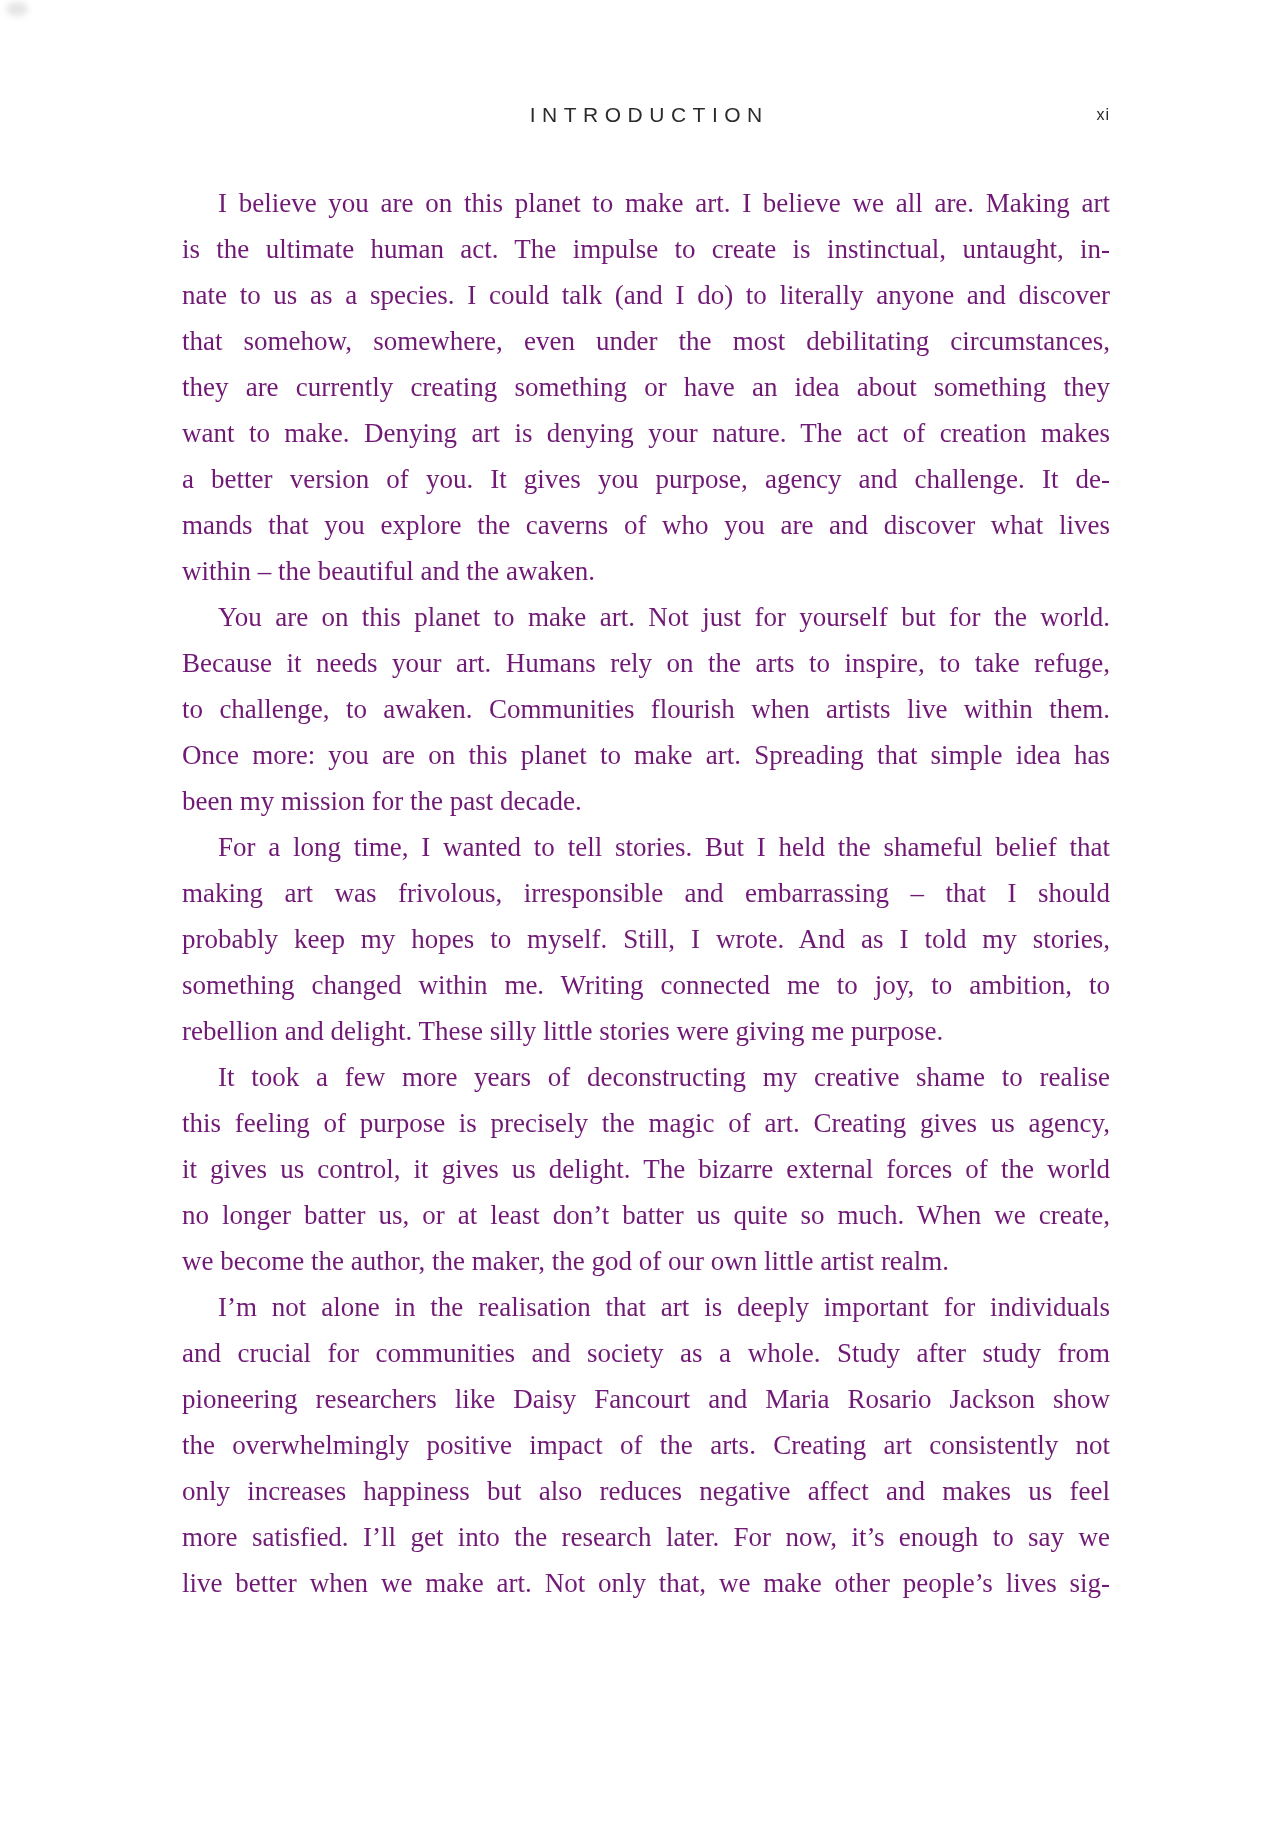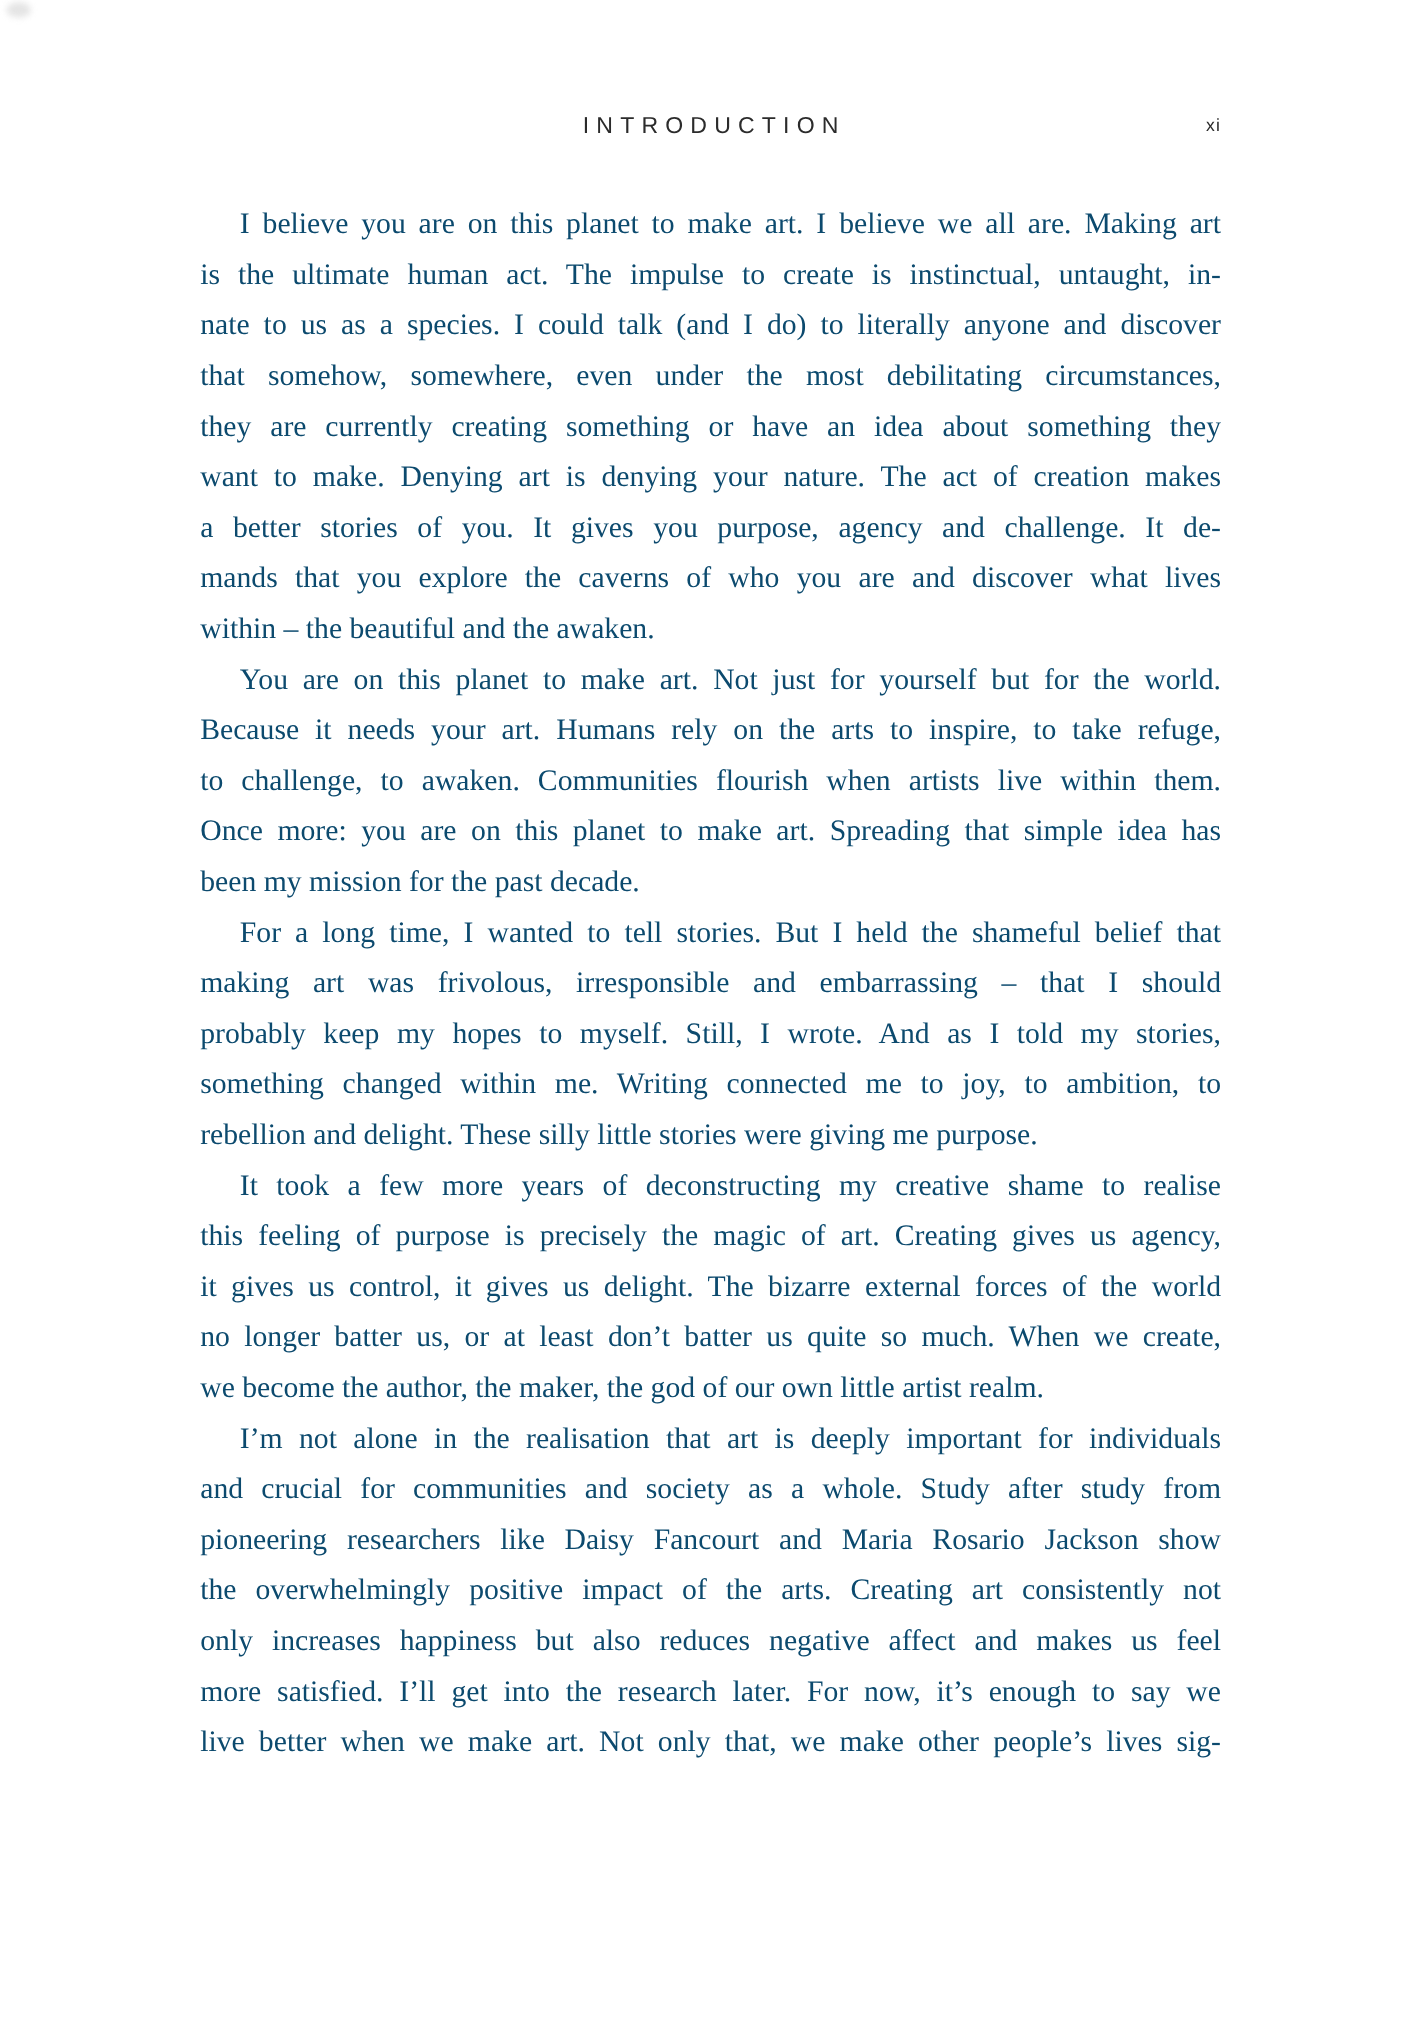--- a/index.html
+++ b/index.html
@@ -50,21 +50,21 @@
     letter-spacing: 1px;
     color: #2b2b2b;
   }
   .text-block {
     position: absolute;
     left: 182px;
     top: 180px;
     width: 928px;
     font-family: "Liberation Serif", serif;
     font-size: 27px;
-    color: #0c4a6e;
+    color: #701a75;
   }
   .paragraph { margin: 0; }
   .line {
     margin: 0;
     line-height: 46px;
     text-align: justify;
     text-align-last: justify;
     white-space: normal;
   }
   .line.indent { text-indent: 36px; }
@@ -84,21 +84,21 @@
 
   <main class="text-block">
 
     <div class="paragraph">
       <p class="line indent">I believe you are on this planet to make art. I believe we all are. Making art</p>
       <p class="line">is the ultimate human act. The impulse to create is instinctual, untaught, in-</p>
       <p class="line">nate to us as a species. I could talk (and I do) to literally anyone and discover</p>
       <p class="line">that somehow, somewhere, even under the most debilitating circumstances,</p>
       <p class="line">they are currently creating something or have an idea about something they</p>
       <p class="line">want to make. Denying art is denying your nature. The act of creation makes</p>
-      <p class="line">a better stories of you. It gives you purpose, agency and challenge. It de-</p>
+      <p class="line">a better version of you. It gives you purpose, agency and challenge. It de-</p>
       <p class="line">mands that you explore the caverns of who you are and discover what lives</p>
       <p class="line last">within – the beautiful and the awaken.</p>
     </div>
 
     <div class="paragraph">
       <p class="line indent">You are on this planet to make art. Not just for yourself but for the world.</p>
       <p class="line">Because it needs your art. Humans rely on the arts to inspire, to take refuge,</p>
       <p class="line">to challenge, to awaken. Communities flourish when artists live within them.</p>
       <p class="line">Once more: you are on this planet to make art. Spreading that simple idea has</p>
       <p class="line last">been my mission for the past decade.</p>

